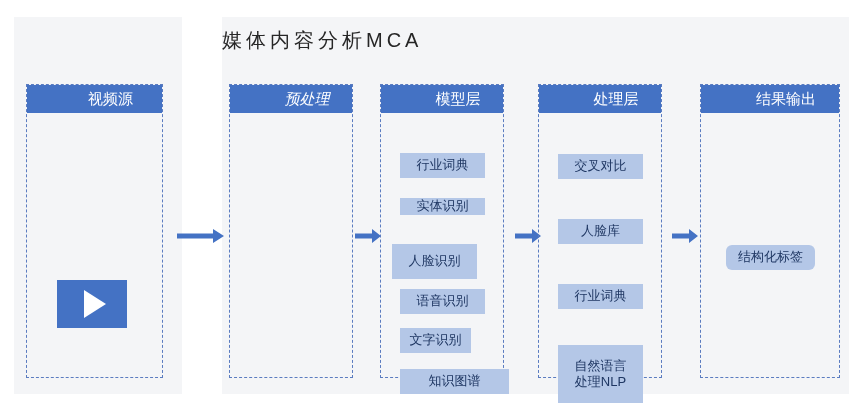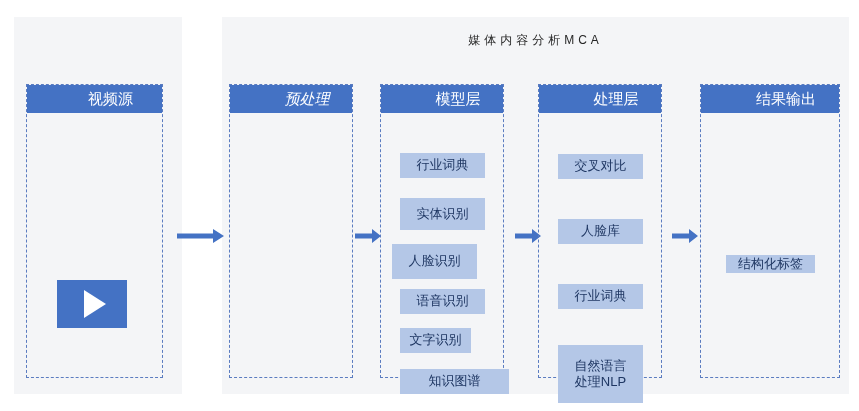--- a/index.html
+++ b/index.html
@@ -26,22 +26,22 @@
   #panel-right { left: 222px; top: 17px; width: 627px; height: 377px; }
 
   
   #diagram-title {
     position: absolute;
     left: 222px;
     top: 18px;
     width: 627px;
     height: 44px;
     line-height: 44px;
-    text-align: center;
-    font-size: 12px;
+    text-align: left;
+    font-size: 20px;
     color: #262626;
     letter-spacing: 4px;
     white-space: nowrap;
   }
 
   
   .stage {
     position: absolute;
     border: 1.4px dashed #5b7cc0;
     box-sizing: border-box;
@@ -145,21 +145,21 @@
   <div class="arrow" style="left:355px; top:228px; width:27px;">
     <svg width="27" height="16" viewBox="0 0 27 16">
       <path d="M0 5.5 H17 V1 L26 8 L17 15 V10.5 H0 Z" fill="#4472c4"></path>
     </svg>
   </div>
 
   <div class="stage" id="stage-model-layer" style="left:380px; top:84px; width:124px; height:294px;">
     <div class="stage-header">模型层</div>
     <div class="stage-body">
       <div class="node" style="left:19px; top:40px;  width:85px; height:25px;">行业词典</div>
-      <div class="node" style="left:19px; top:85px;  width:85px; height:32px;">实体识别</div>
+      <div class="node" style="left:19px; top:85px;  width:85px; height:17px;">实体识别</div>
       <div class="node" style="left:11px; top:131px; width:85px; height:35px;">人脸识别</div>
       <div class="node" style="left:19px; top:176px; width:85px; height:25px;">语音识别</div>
       <div class="node" style="left:19px; top:215px; width:71px; height:25px;">文字识别</div>
       <div class="node" style="left:19px; top:256px; width:109px; height:25px;">知识图谱</div>
     </div>
   </div>
 
   <div class="arrow" style="left:515px; top:228px; width:27px;">
     <svg width="27" height="16" viewBox="0 0 27 16">
       <path d="M0 5.5 H17 V1 L26 8 L17 15 V10.5 H0 Z" fill="#4472c4"></path>
@@ -179,17 +179,17 @@
 
   <div class="arrow" style="left:672px; top:228px; width:27px;">
     <svg width="27" height="16" viewBox="0 0 27 16">
       <path d="M0 5.5 H17 V1 L26 8 L17 15 V10.5 H0 Z" fill="#4472c4"></path>
     </svg>
   </div>
 
   <div class="stage" id="stage-result-output" style="left:700px; top:84px; width:140px; height:294px;">
     <div class="stage-header">结果输出</div>
     <div class="stage-body">
-      <div class="node" style="left:25px; top:142px; width:89px; height:18px;">结构化标签</div>
+      <div class="node" style="left:25px; top:132px; width:89px; height:25px;border-radius:6px;">结构化标签</div>
     </div>
   </div>
 
 </div>
 
 </body></html>

